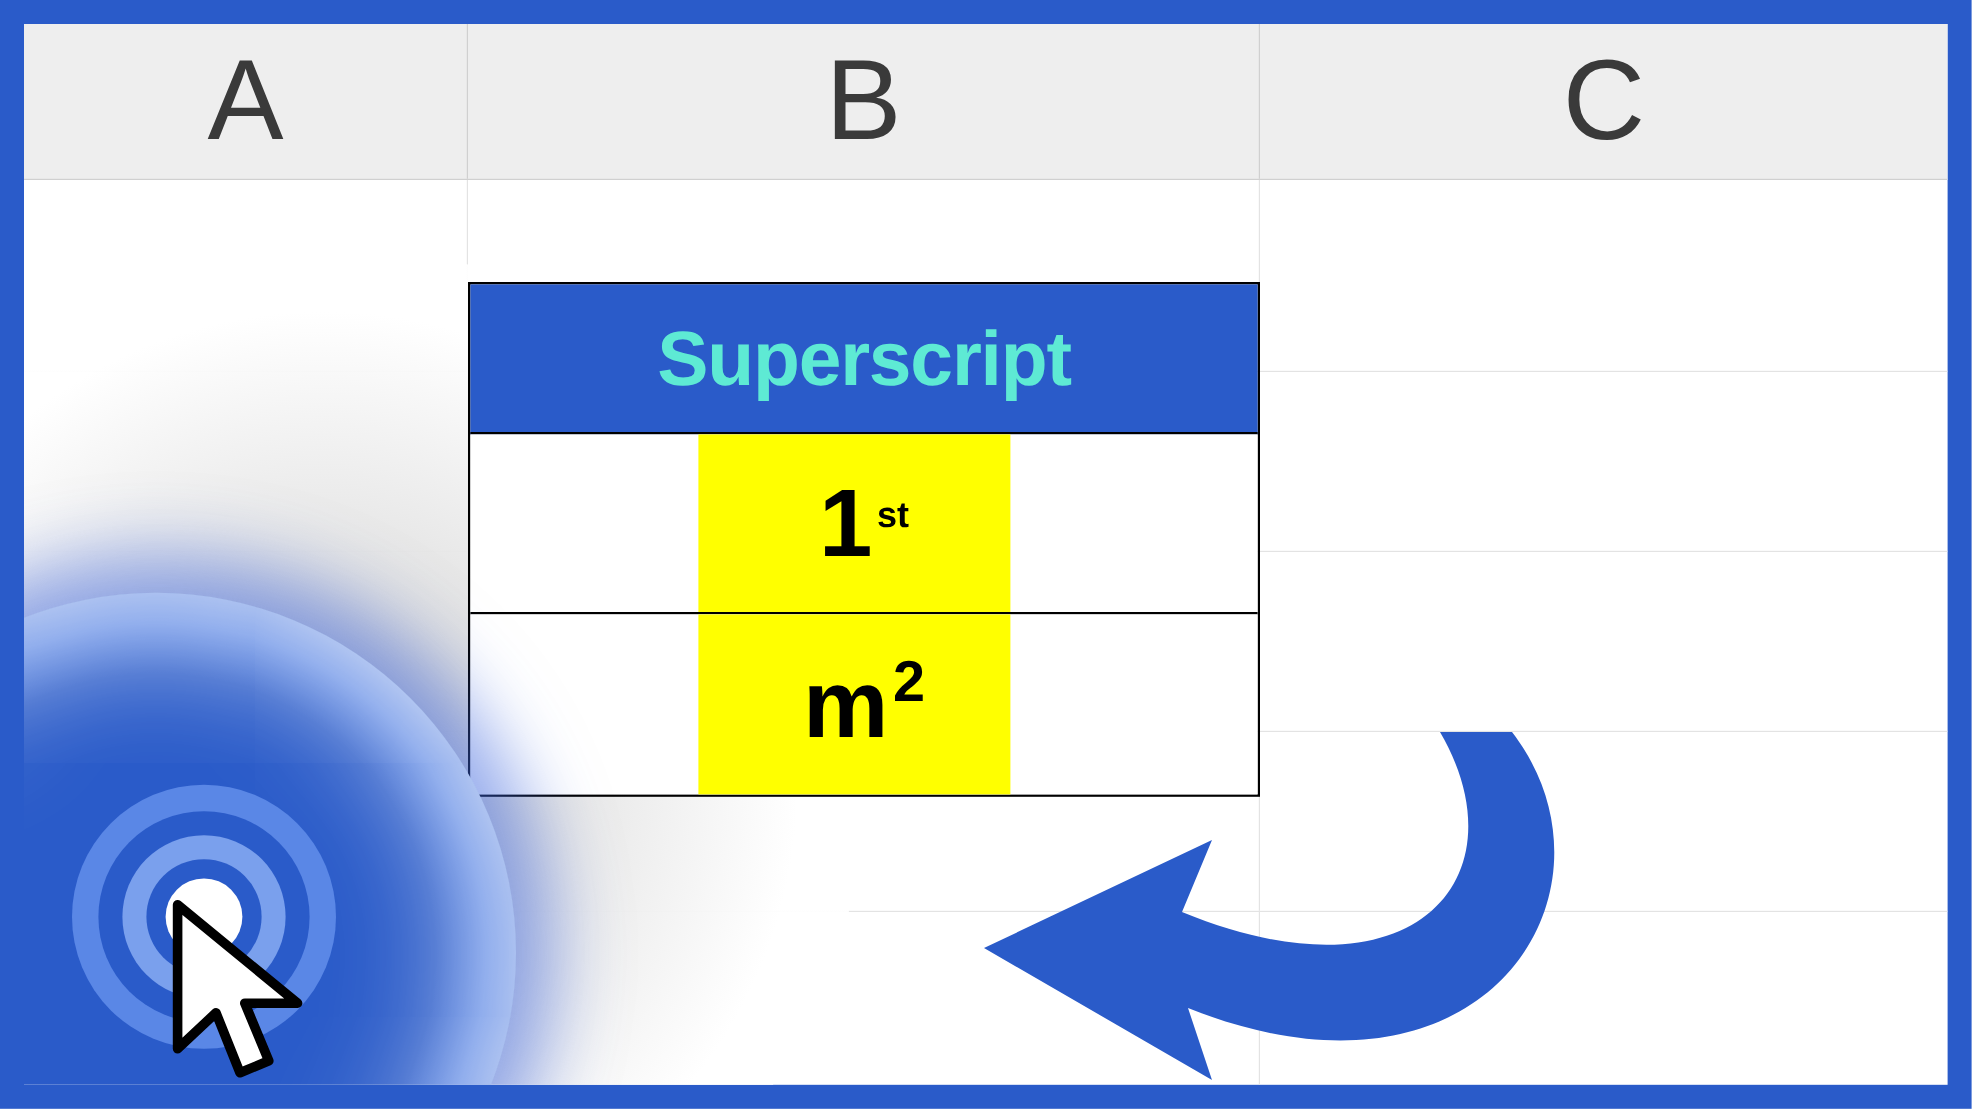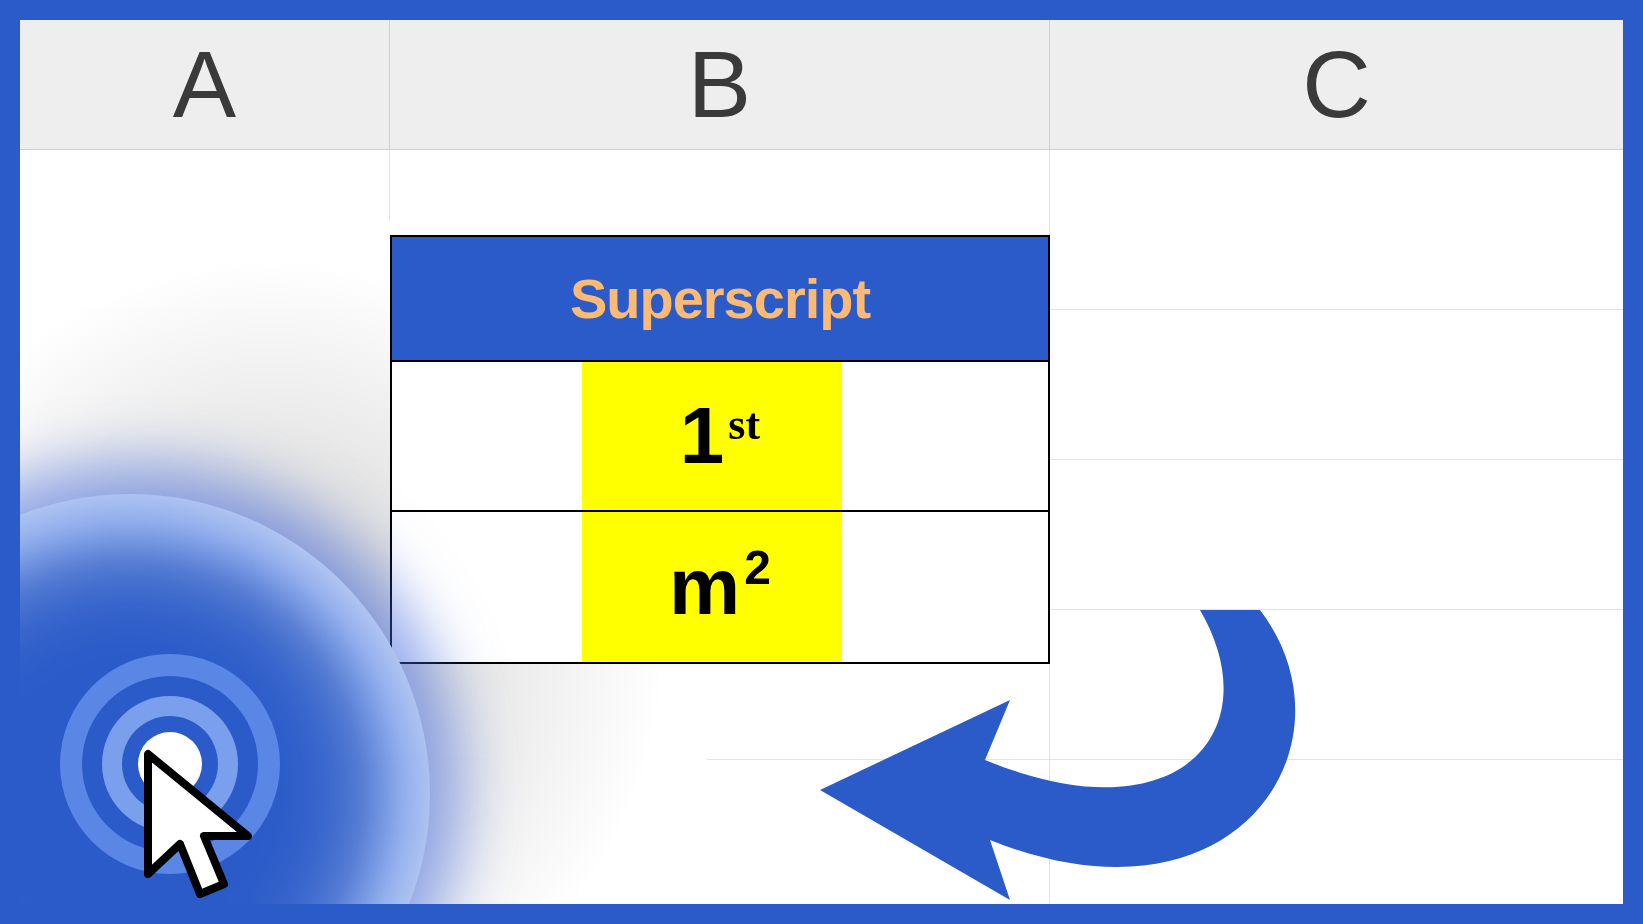--- a/index.html
+++ b/index.html
@@ -68,24 +68,24 @@
     .super-table {
       position: absolute;
       left: 370px;
       top: 85px;
       width: 660px;
       border: 2px solid #000;
     }
     .super-header {
       height: 125px;
       background: #2a5bc9;
-      color: #fdba74;
+      color: #5eead4;
       font-family: Arial, sans-serif;
       font-weight: 700;
-      font-size: 56px;
+      font-size: 64px;
       display: flex;
       align-items: center;
       justify-content: center;
       border-bottom: 2px solid #000;
       letter-spacing: -1px;
     }
     .super-row {
       height: 150px;
       display: flex;
       align-items: center;
@@ -113,21 +113,21 @@
       align-items: baseline;
     }
     .value-text .sup {
       font-size: 48px;
       vertical-align: super;
       position: relative;
       top: -30px;
       margin-left: 4px;
       font-weight: 700;
     }
-    .value-text .sup.small { font-size: 44px; top: -24px; font-family: Liberation Serif, serif; }
+    .value-text .sup.small { font-size: 30px; top: -24px; }
 
     
     .glow {
       position: absolute;
       left: -200px;
       bottom: -200px;
       width: 900px;
       height: 900px;
       background: radial-gradient(circle at center, #c5c5c5 0%, #e8e8e8 35%, #ffffff 62%);
       border-radius: 50%;

